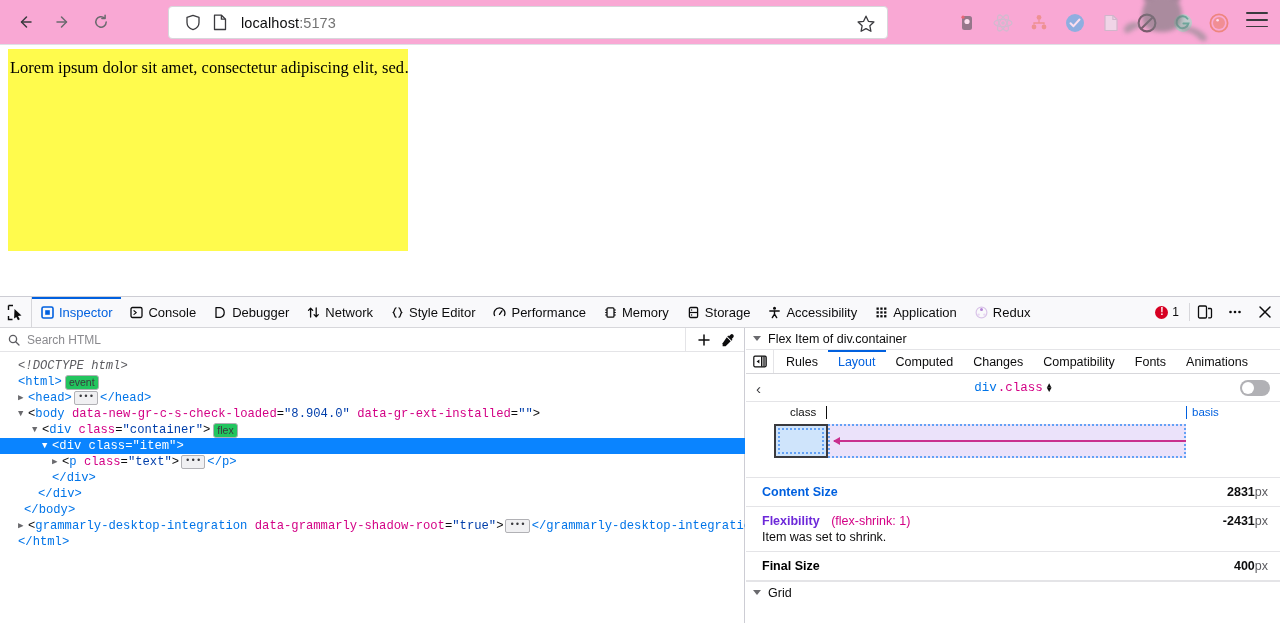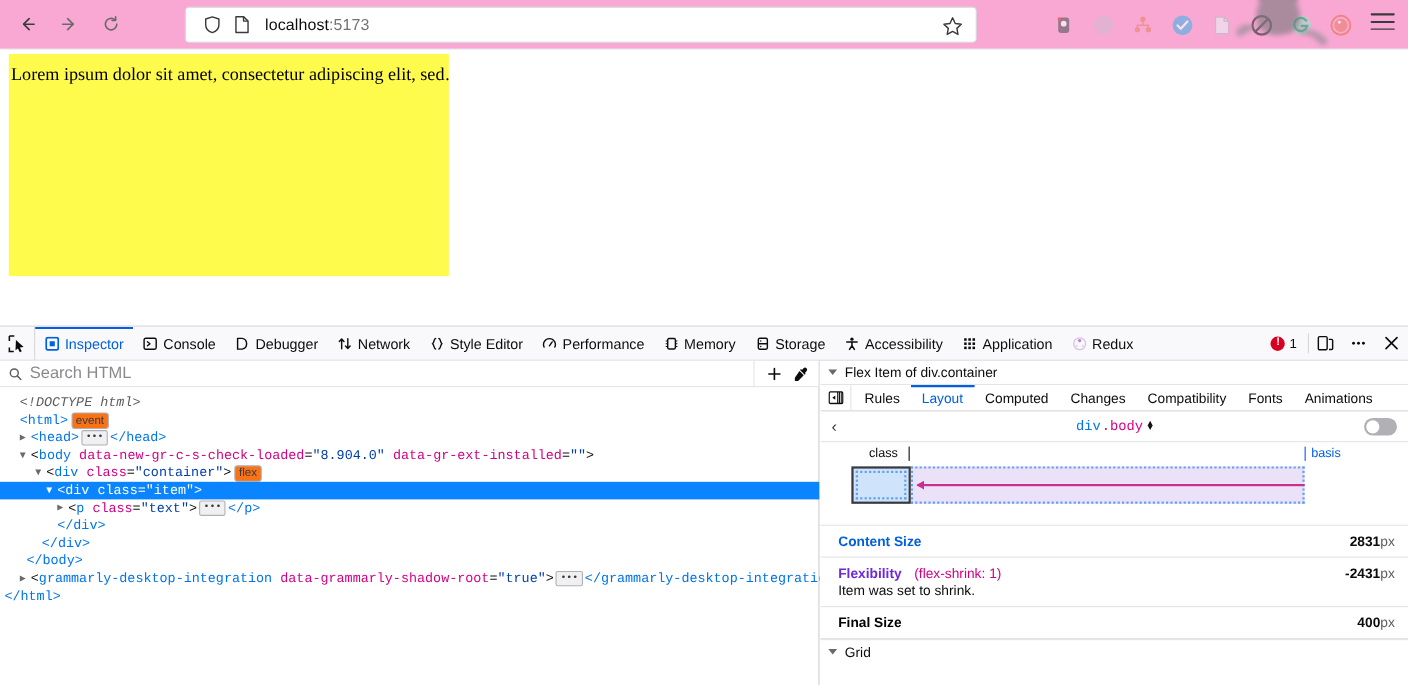--- a/index.html
+++ b/index.html
@@ -170,21 +170,21 @@
     height: 24px;
     border-bottom: 1px solid #e4e4e7;
     display: flex; align-items: center;
     background: #fff;
   }
   #search-magnifier { margin-left: 8px; display: flex; }
   #search-html-input {
     border: none; outline: none;
     margin-left: 7px;
     font-family: "Liberation Sans", sans-serif;
-    font-size: 15px;
+    font-size: 12px;
     color: #6d28d9;
     width: 600px;
     background: transparent;
   }
   #search-html-input::placeholder { color: #8a8a8e; }
   #search-row-btns {
     position: absolute; right: 4px; top: 0;
     height: 24px; display: flex; align-items: center;
     border-left: 1px solid #e4e4e7;
     padding-left: 6px;
@@ -228,21 +228,21 @@
   }
   .tag { color: #0074e8; }
   .attr { color: #d30085; text-align: right; }
   .val { color: #003eaa; }
   .punct { color: #0c0c0d; }
   .doctype { color: #5c5c61; font-style: italic; }
   .badge-chip {
     display: inline-block;
     border: 1px solid #b1b1b5;
     border-radius: 3px;
-    background: #f97316;
+    background: #22c55e;
     font-size: 10.5px;
     line-height: 11px;
     padding: 1px 3px;
     margin: 0 3px;
     color: #3a3a3e;
     font-family: "Liberation Sans", sans-serif;
     vertical-align: middle;
   }
   .ellipsis-chip {
     display: inline-block;
@@ -809,21 +809,21 @@
           <span class="tag">grammarly-desktop-integration</span>
         <span>&nbsp;</span>
           <span class="attr">data-grammarly-shadow-root</span>
           <span class="punct">=</span>
           <span class="val">"true"</span>
           <span class="punct">&gt;</span>
           <span class="ellipsis-chip">•••</span>
           <span class="tag">&lt;/grammarly-desktop-integration&gt;</span>
       </div>
 
-      <div class="dom-line" style="padding-left:4px">
+      <div class="dom-line" style="padding-left:18px">
         <span class="tag">&lt;/html&gt;</span>
       </div>
     </div>
   </div>
 
   <div id="layout-pane">
 
     <div id="flex-header">
       <span class="caret-down"></span>
       <span>Flex Item of div.container</span>
@@ -858,21 +858,21 @@
         </div>
       <div class="lt-tab">
           <span>Animations</span>
         </div>
     </div>
 
     <div id="flex-item-bar">
       <div id="flex-back-arrow">‹</div>
       <div id="flex-selector">
         <span class="s-tag">div</span>
-          <span class="s-cls">.body</span>
+          <span class="s-cls">.class</span>
         <span id="updown">▲<br>▼</span>
       </div>
       <div id="flex-toggle"></div>
     </div>
 
     <div id="flex-diagram">
       <div id="label-final">class</div>
       <div id="label-final-tick"></div>
       <div id="basis-box"></div>
       <div id="final-box">

